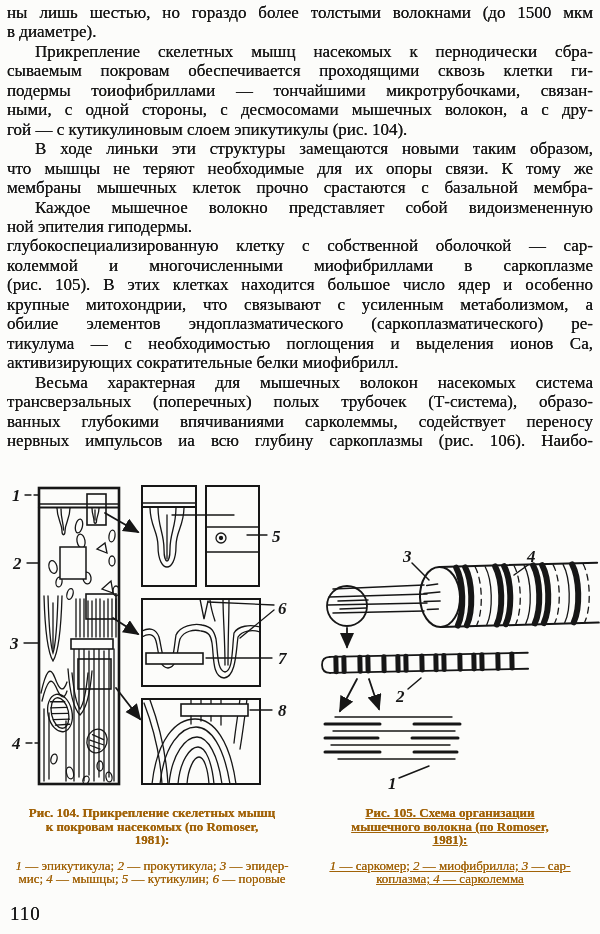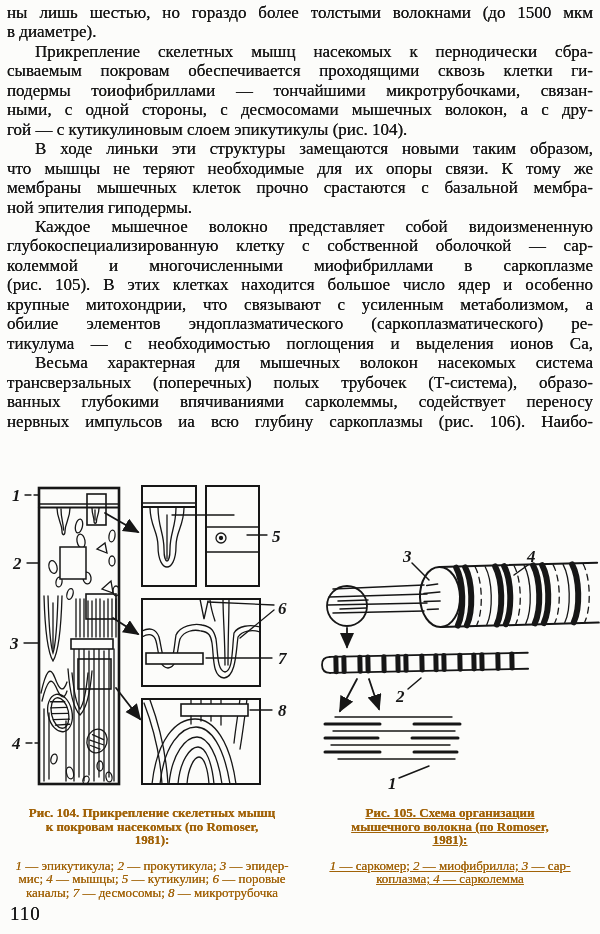--- a/index.html
+++ b/index.html
@@ -51,28 +51,29 @@
       <div class="bline">ны лишь шестью, но гораздо более толстыми волокнами (до 1500 мкм</div>
       <div class="bline lastline">в диаметре).</div>
       <div class="bline indent">Прикрепление скелетных мышц насекомых к пернодически сбра-</div>
       <div class="bline">сываемым покровам обеспечивается проходящими сквозь клетки ги-</div>
       <div class="bline">подермы тоиофибриллами — тончайшими микротрубочками, связан-</div>
       <div class="bline">ными, с одной стороны, с десмосомами мышечных волокон, а с дру-</div>
       <div class="bline lastline">гой — с кутикулиновым слоем эпикутикулы (рис. 104).</div>
       <div class="bline indent">В ходе линьки эти структуры замещаются новыми таким образом,</div>
       <div class="bline">что мышцы не теряют необходимые для их опоры связи. К тому же</div>
       <div class="bline">мембраны мышечных клеток прочно срастаются с базальной мембра-</div>
+      <div class="bline indent">Каждое мышечное волокно представляет собой видоизмененную</div>
       <div class="bline lastline">ной эпителия гиподермы.</div>
-      <div class="bline indent">Каждое мышечное волокно представляет собой видоизмененную</div>
       <div class="bline">глубокоспециализированную клетку с собственной оболочкой — сар-</div>
       <div class="bline">колеммой и многочисленными миофибриллами в саркоплазме</div>
       <div class="bline">(рис. 105). В этих клетках находится большое число ядер и особенно</div>
       <div class="bline">крупные митохондрии, что связывают с усиленным метаболизмом, а</div>
       <div class="bline">обилие элементов эндоплазматического (саркоплазматического) ре-</div>
       <div class="bline">тикулума — с необходимостью поглощения и выделения ионов Са,</div>
+      <div class="bline lastline">активизирующих сократительные белки миофибрилл.</div>
       <div class="bline indent">Весьма характерная для мышечных волокон насекомых система</div>
       <div class="bline">трансверзальных (поперечных) полых трубочек (Т-система), образо-</div>
       <div class="bline">ванных глубокими впячиваниями сарколеммы, содействует переносу</div>
       <div class="bline">нервных импульсов иа всю глубину саркоплазмы (рис. 106). Наибо-</div>
     </div>
 
   <svg id="fig104" class="figsvg" width="296" height="322" viewBox="0 0 296 322">
     <defs>
       <marker id="ah1" markerWidth="11" markerHeight="9" refX="8" refY="4" orient="auto">
         <path d="M0,0 L9,4 L0,8 z" fill="#161616"></path>
@@ -306,21 +307,20 @@
 
   <div id="cap104" class="caption">
     <div class="cap-title">
         <div>Рис. 104. Прикрепление скелетных мышц</div>
         <div>к покровам насекомых (по Romoser,</div>
         <div>1981):</div>
       </div>
     <div class="cap-legend">
         <div><i>1</i> — эпикутикула; <i>2</i> — прокутикула; <i>3</i> — эпидер-</div>
         <div>мис; <i>4</i> — мышцы; <i>5</i> — кутикулин; <i>6</i> — поровые</div>
-        <div>каналы; <i>7</i> — десмосомы; <i>8</i> — микротрубочка</div>
       </div>
   </div>
 
   <div id="cap105" class="caption">
     <div class="cap-title">
         <div>Рис. 105. Схема организации</div>
         <div>мышечного волокна (по Romoser,</div>
         <div>1981):</div>
       </div>
     <div class="cap-legend">

